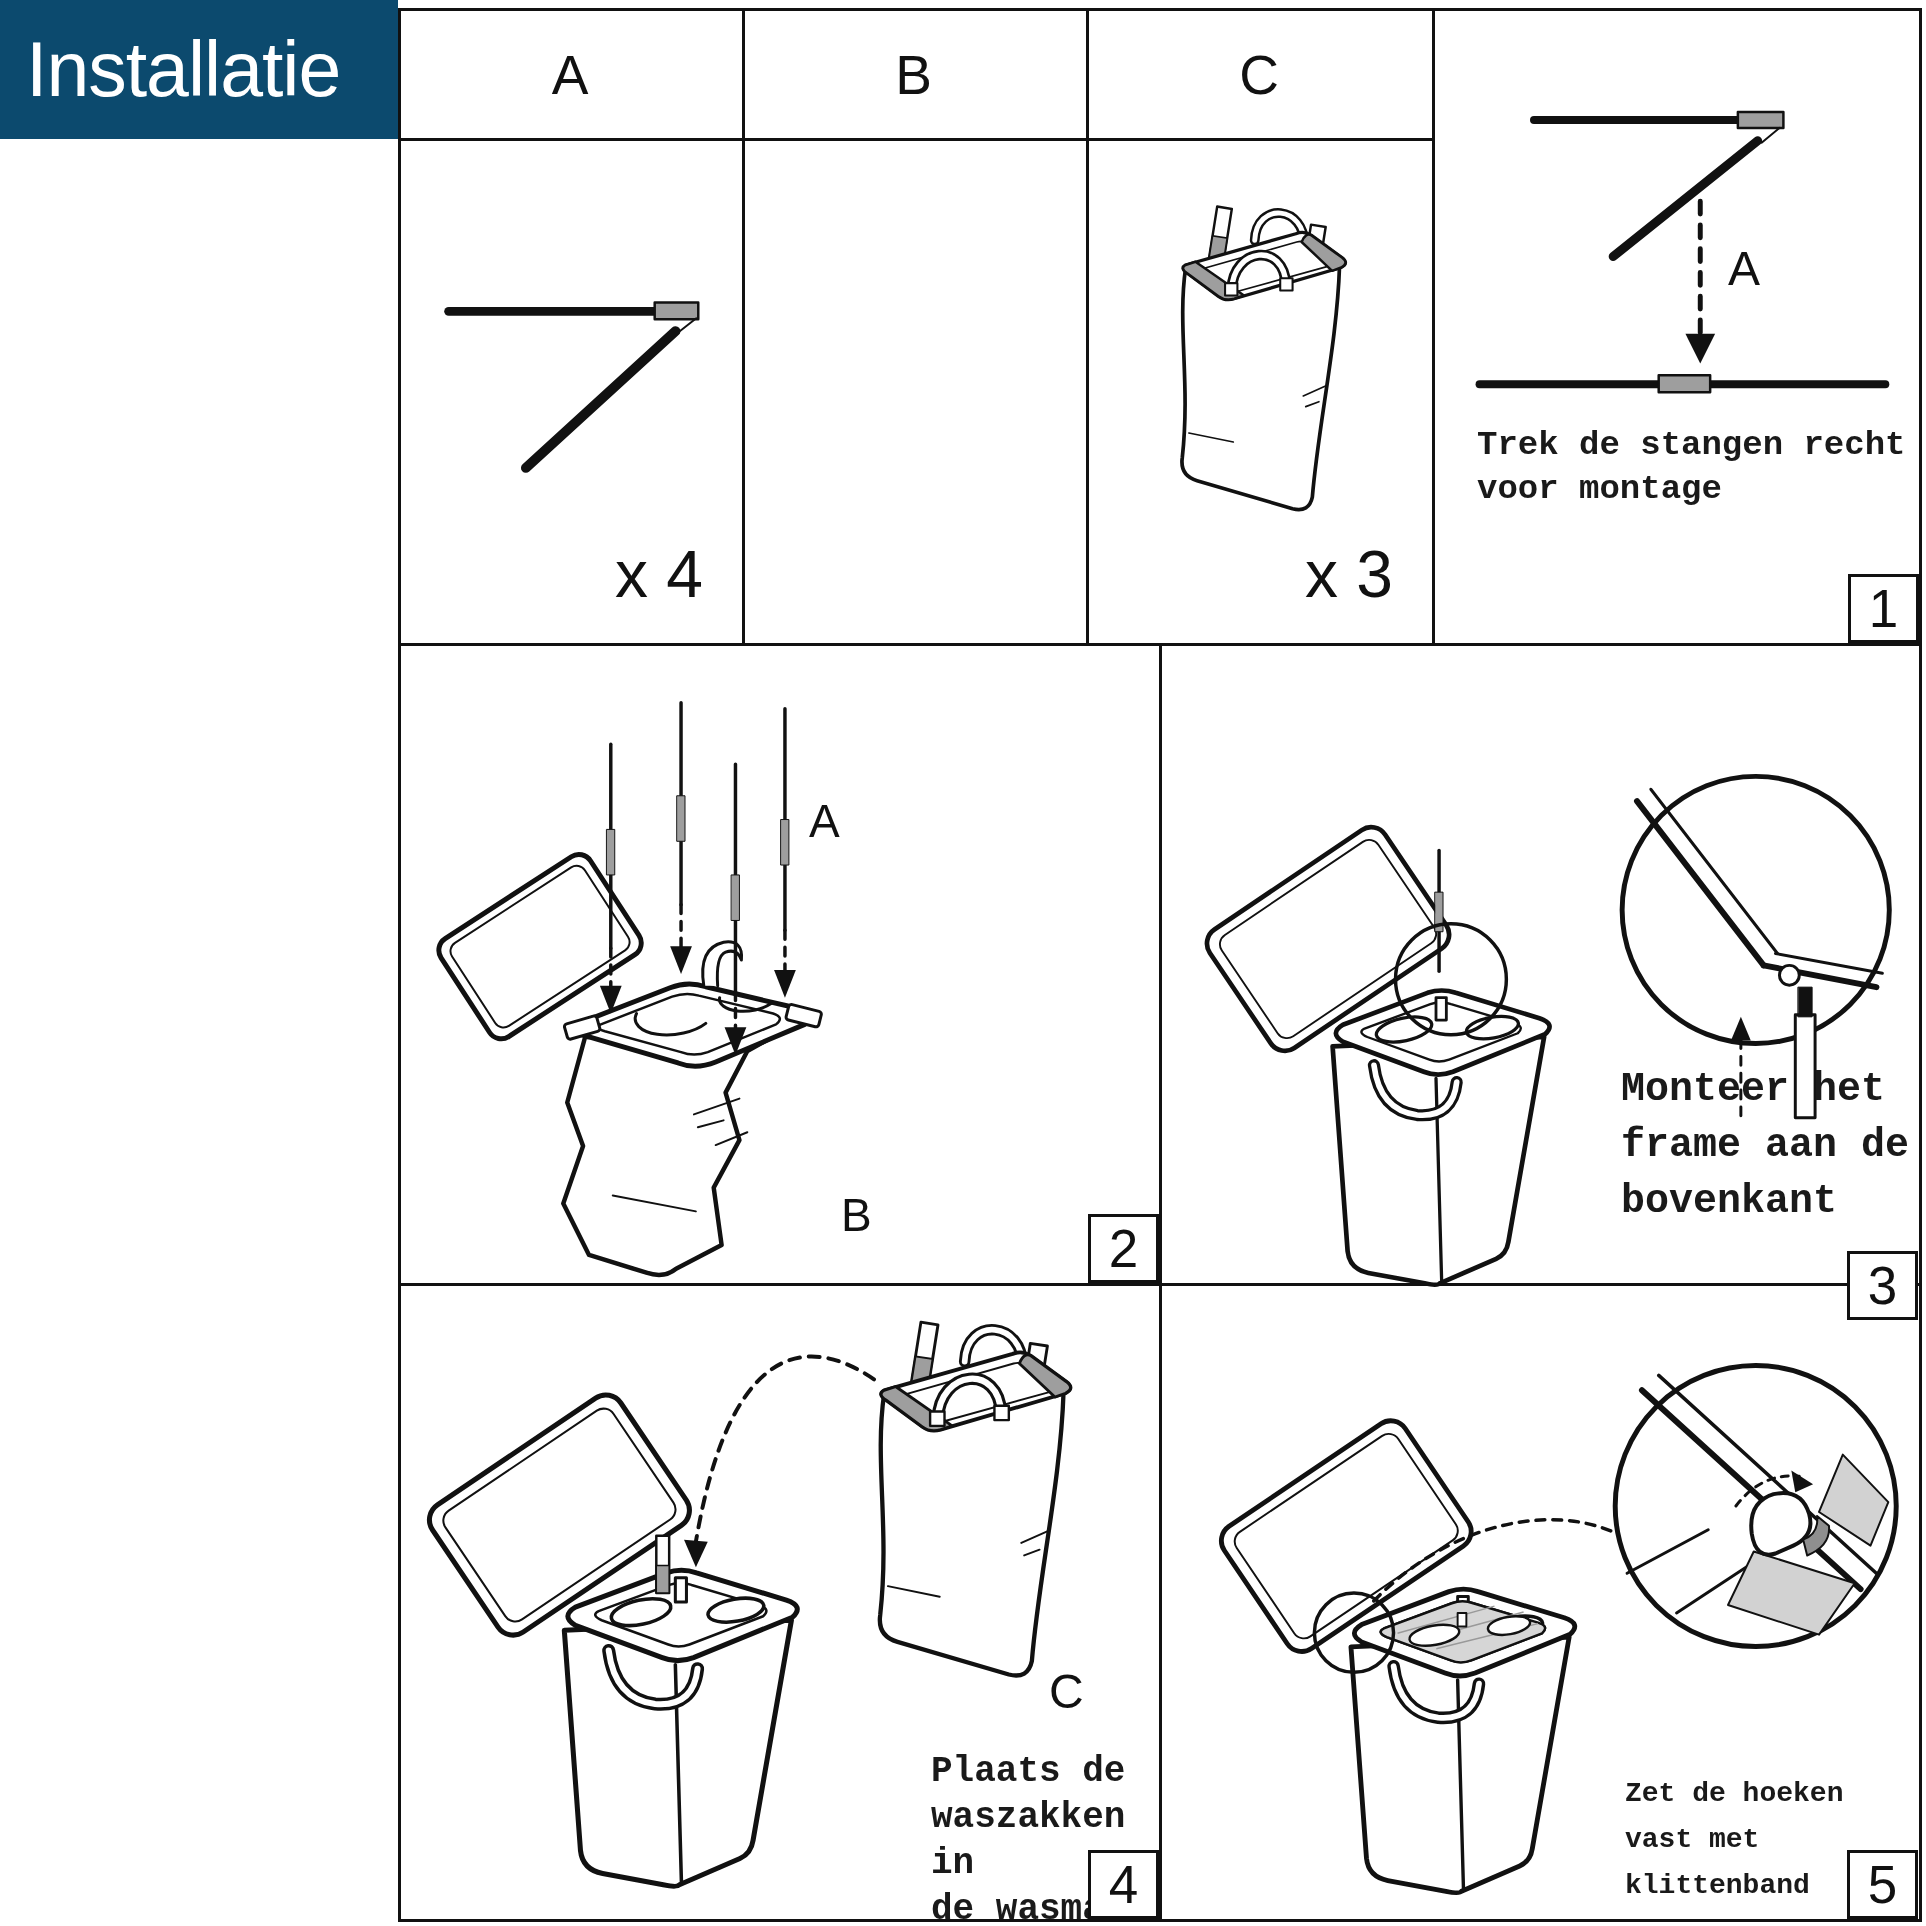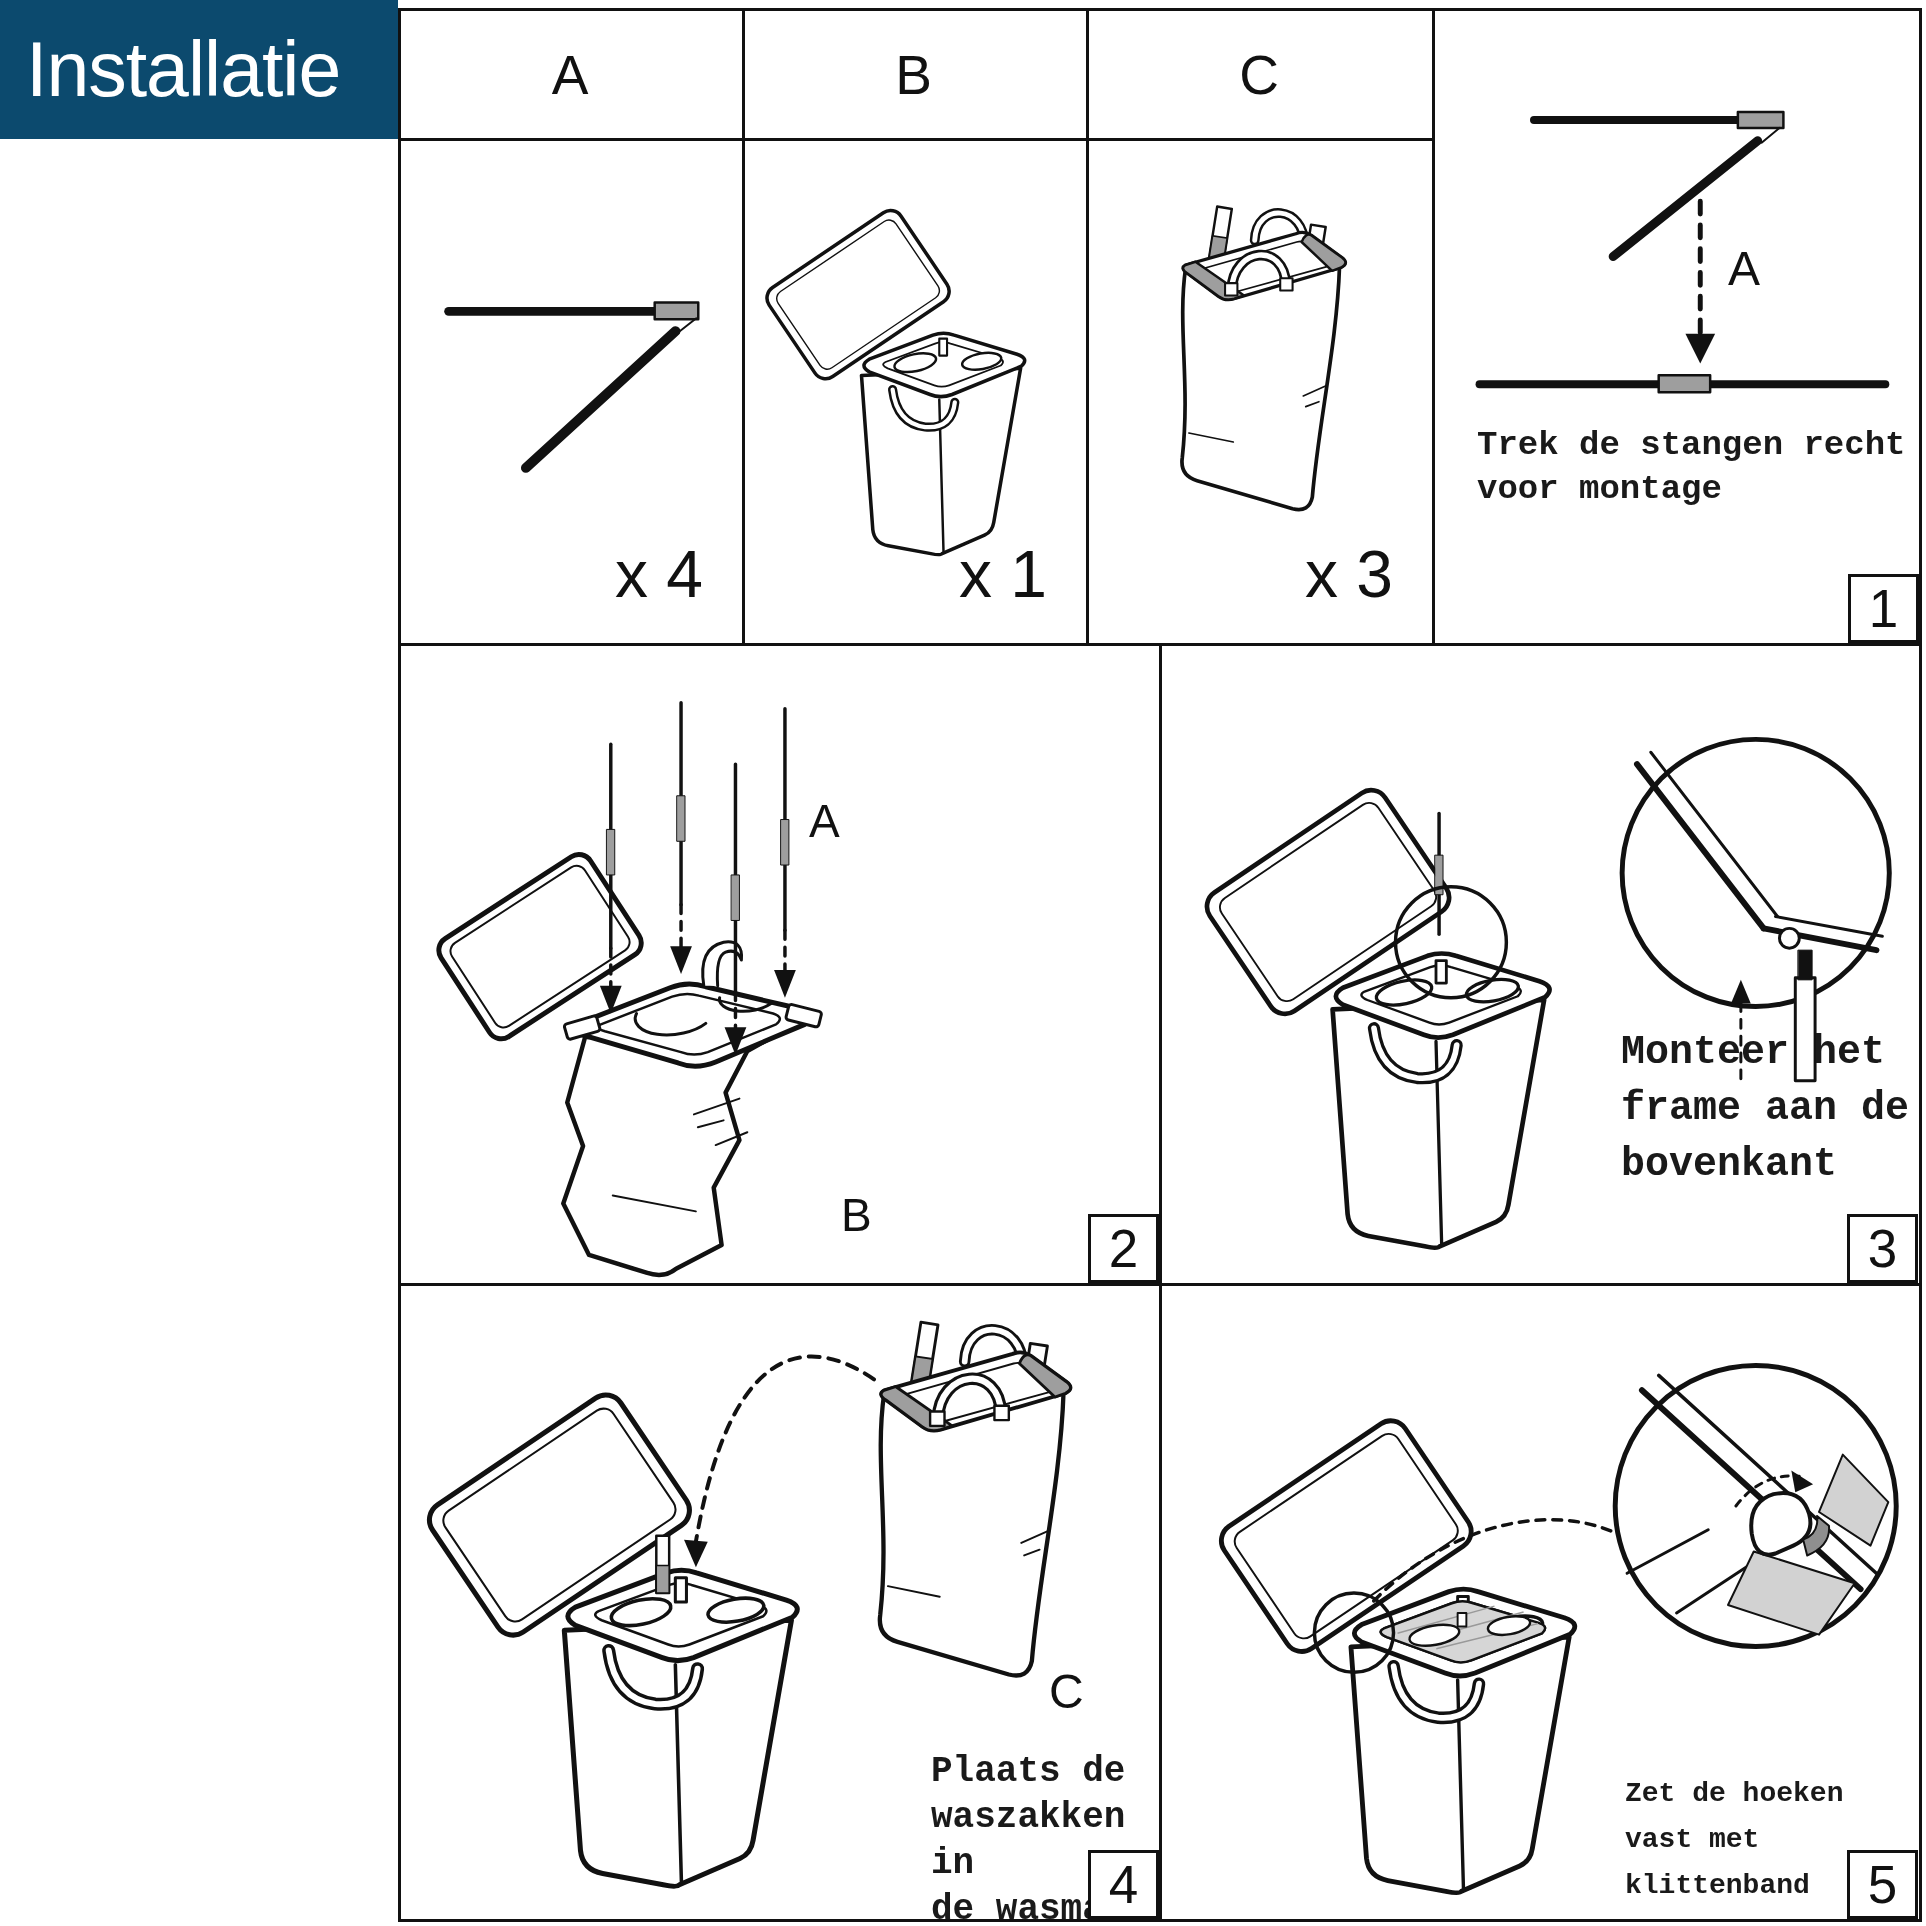--- a/index.html
+++ b/index.html
@@ -104,26 +104,20 @@
       <g stroke="#111" stroke-linecap="round" fill="none">
         <path d="M 48 172 L 258 172" stroke-width="9"></path>
         <rect x="256" y="163" width="44" height="17" fill="#9e9e9e" stroke-width="2.5" stroke-linejoin="round"></rect>
         <path d="M 298 179 L 280 193" stroke-width="2"></path>
         <path d="M 277 192 L 126 330" stroke-width="10"></path>
       </g>
     </svg>
     <div class="qty">x 4</div>
   </div>
 
-  <div class="cell" style="left:744px;top:141px;width:339px;height:499px">
-    <svg class="art" style="left:10px;top:35px" width="297" height="396" viewBox="0 0 420 560">
-      <use href="#basket-art"></use>
-    </svg>
-    <div class="qty">x 1</div>
-  </div>
 
   <div class="cell" style="left:1089px;top:141px;width:340px;height:499px">
     <svg class="art" style="left:45px;top:45px" width="248" height="354" viewBox="0 0 300 430">
       <use href="#bag-art"></use>
     </svg>
     <div class="qty">x 3</div>
   </div>
 
   <div class="cell" style="left:1435px;top:11px;width:484px;height:632px">
     <svg class="art" style="left:0;top:0" width="484" height="406" viewBox="0 0 489 410">
@@ -179,21 +173,21 @@
       <polygon points="212,372 201,344 223,344" fill="#111"></polygon>
       <polygon points="283,332 272,304 294,304" fill="#111"></polygon>
       <polygon points="338,414 327,386 349,386" fill="#111"></polygon>
       <polygon points="388,356 377,328 399,328" fill="#111"></polygon>
     </svg>
     <div class="letter" style="left:408px;top:149px">A</div>
     <div class="letter" style="left:440px;top:543px">B</div>
     <div class="badge">2</div>
   </div>
 
-  <div class="cell" style="left:1162px;top:645px;width:756px;height:638px">
+  <div class="cell" style="left:1162px;top:682px;width:756px;height:638px">
     <svg class="art" style="left:0;top:0" width="756" height="638" viewBox="0 0 764 644">
       <use href="#basket-art" transform="translate(28,100) scale(0.95)"></use>
       <g stroke="#111" fill="none" stroke-linejoin="round" stroke-linecap="round">
 
         <path d="M 280 170 L 280 292" stroke-width="3.5"></path>
         <rect x="276" y="212" width="8" height="40" fill="#9e9e9e" stroke-width="1"></rect>
         <circle cx="292" cy="300" r="56" stroke-width="3.5"></circle>
 
         <circle cx="600" cy="230" r="135" fill="#fff" stroke-width="5"></circle>
         <path d="M 480 120 L 608 286" stroke-width="6"></path>

